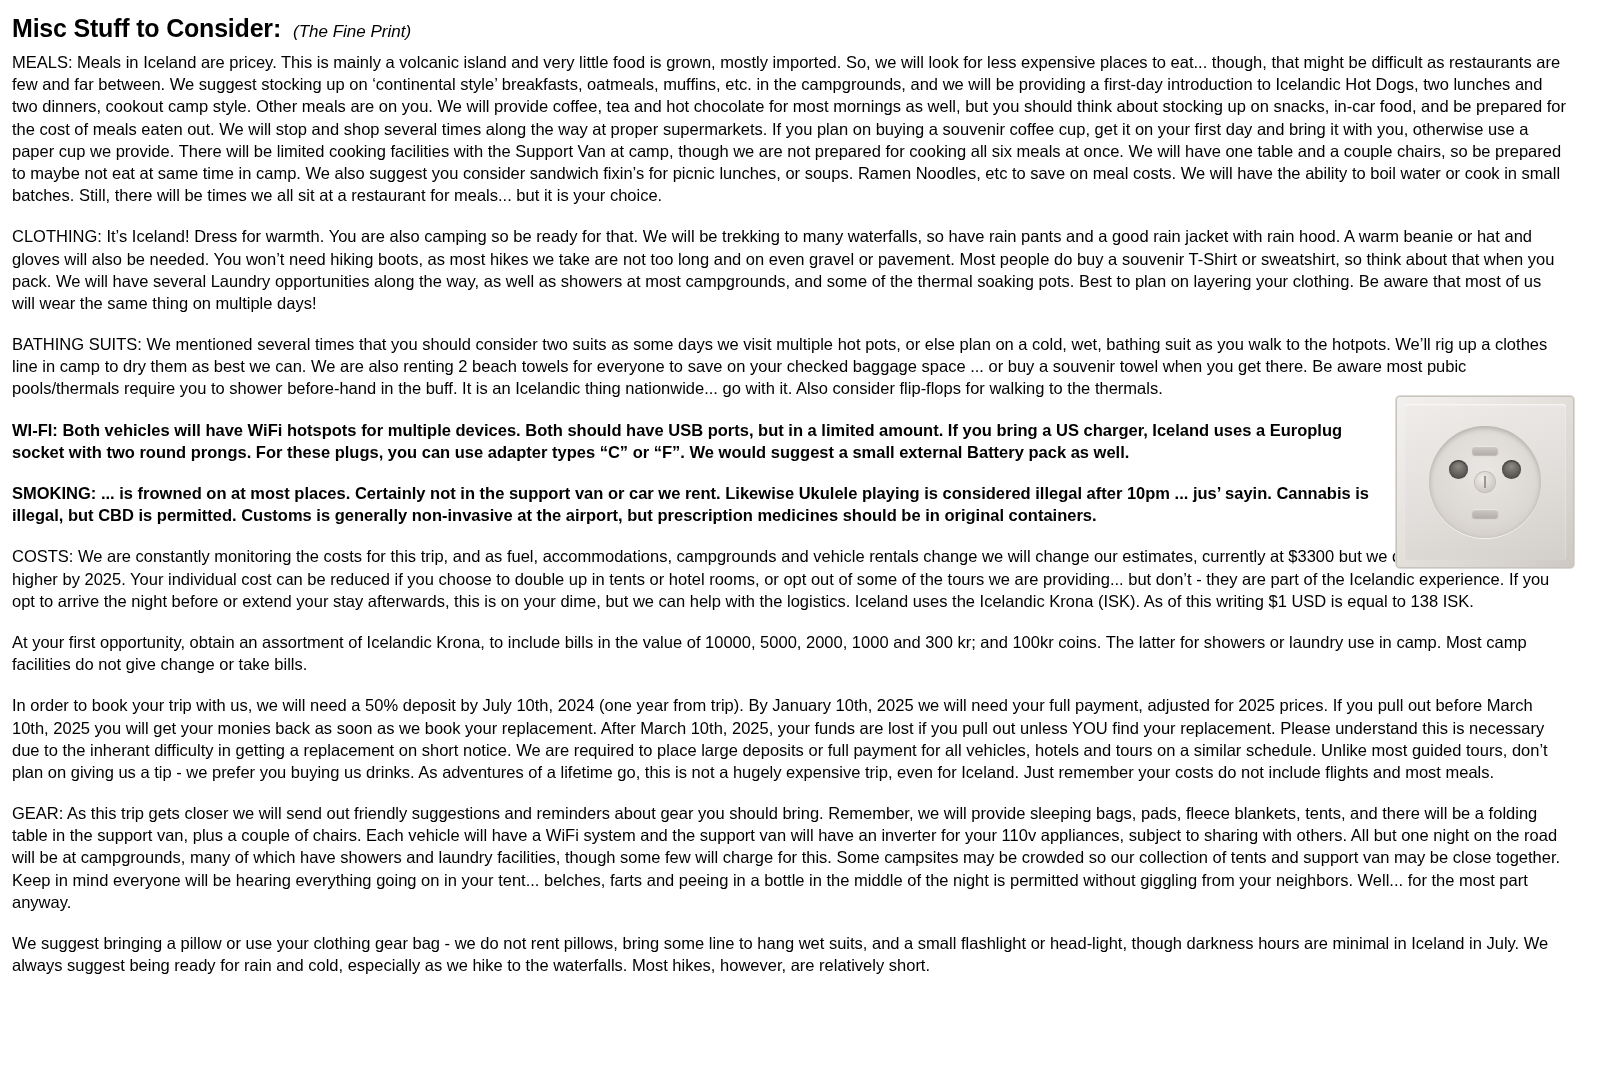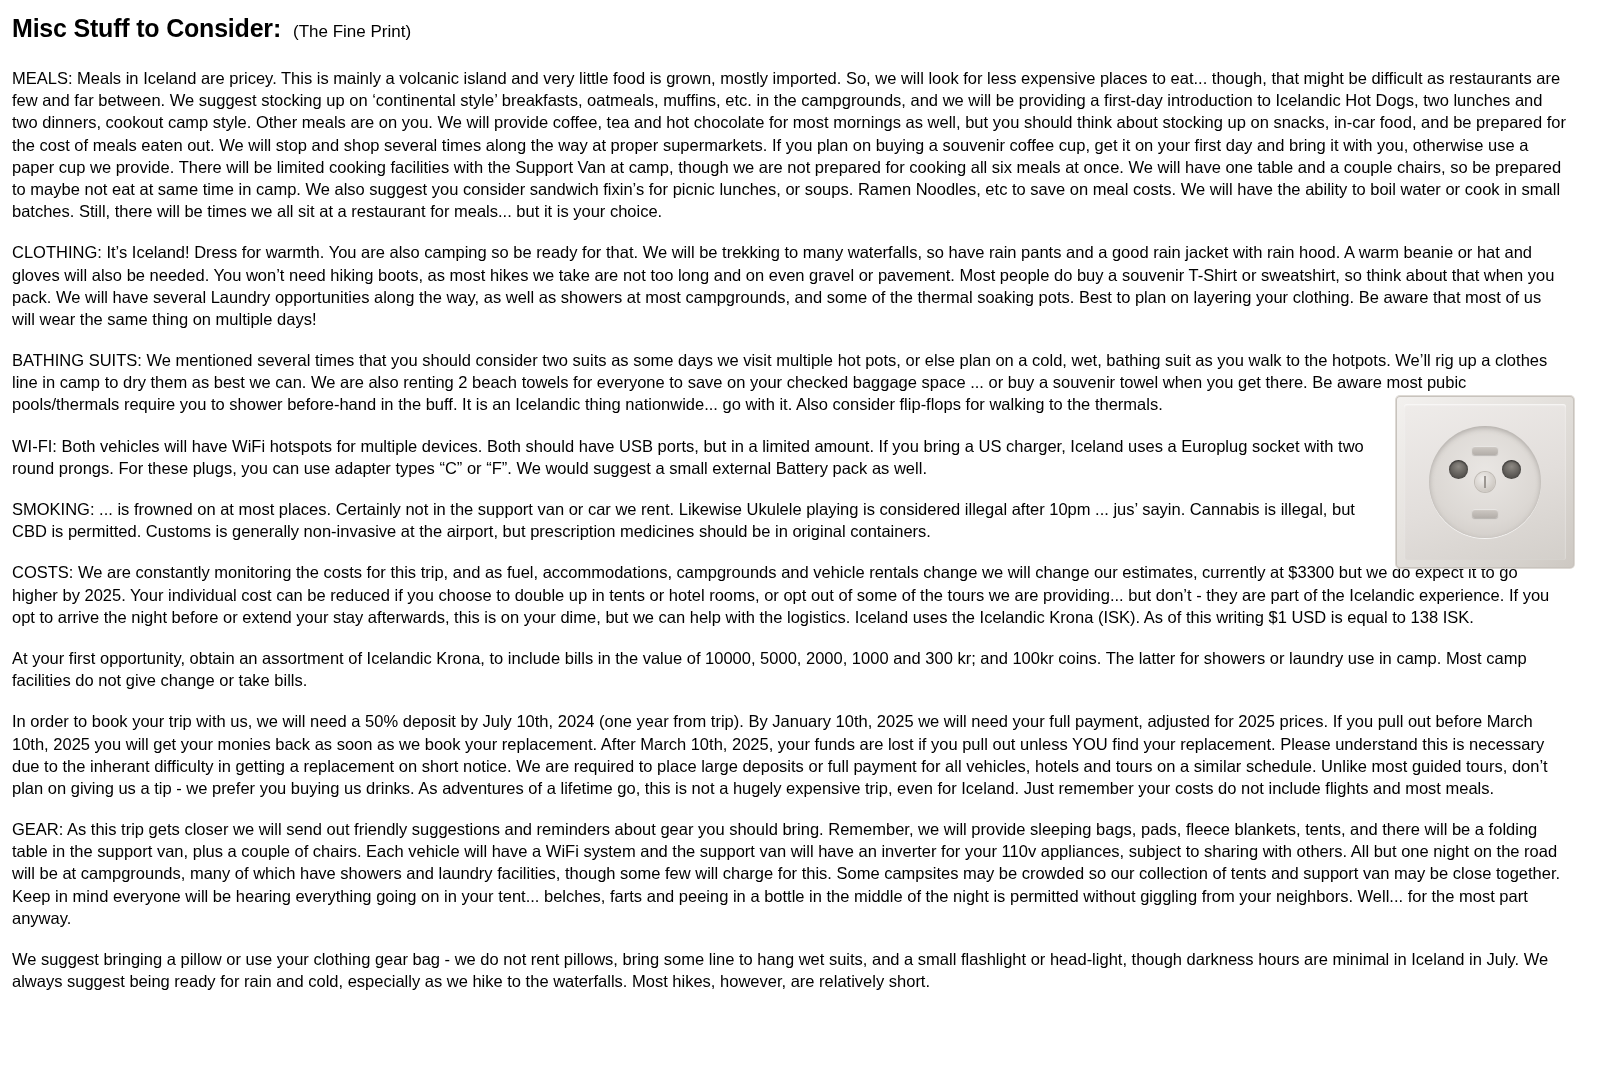--- a/index.html
+++ b/index.html
@@ -27,35 +27,37 @@
     gap: 12px;
     margin: 6px 0 0 4px;
   }
   .title-main {
     font-size: 25px;
     font-weight: bold;
     letter-spacing: -0.2px;
   }
   .title-sub {
     font-size: 17px;
+    font-style: italic;
     text-align: right;
   }
   .body-text {
     font-size: 16.5px;
     line-height: 1.345;
     text-align: left;
     margin: 0 0 19px 4px;
     max-width: 1555px;
   }
   .para-spacer-top {
-    margin-top: 24px;
+    margin-top: 8px;
   }
   
   .wrap-narrow {
     max-width: 1365px;
+    font-weight: bold;
   }
   .socket-fig {
     position: absolute;
     right: 26px;
     top: 396px;
     width: 178px;
     height: 172px;
   }
   .socket-plate {
     position: absolute;

